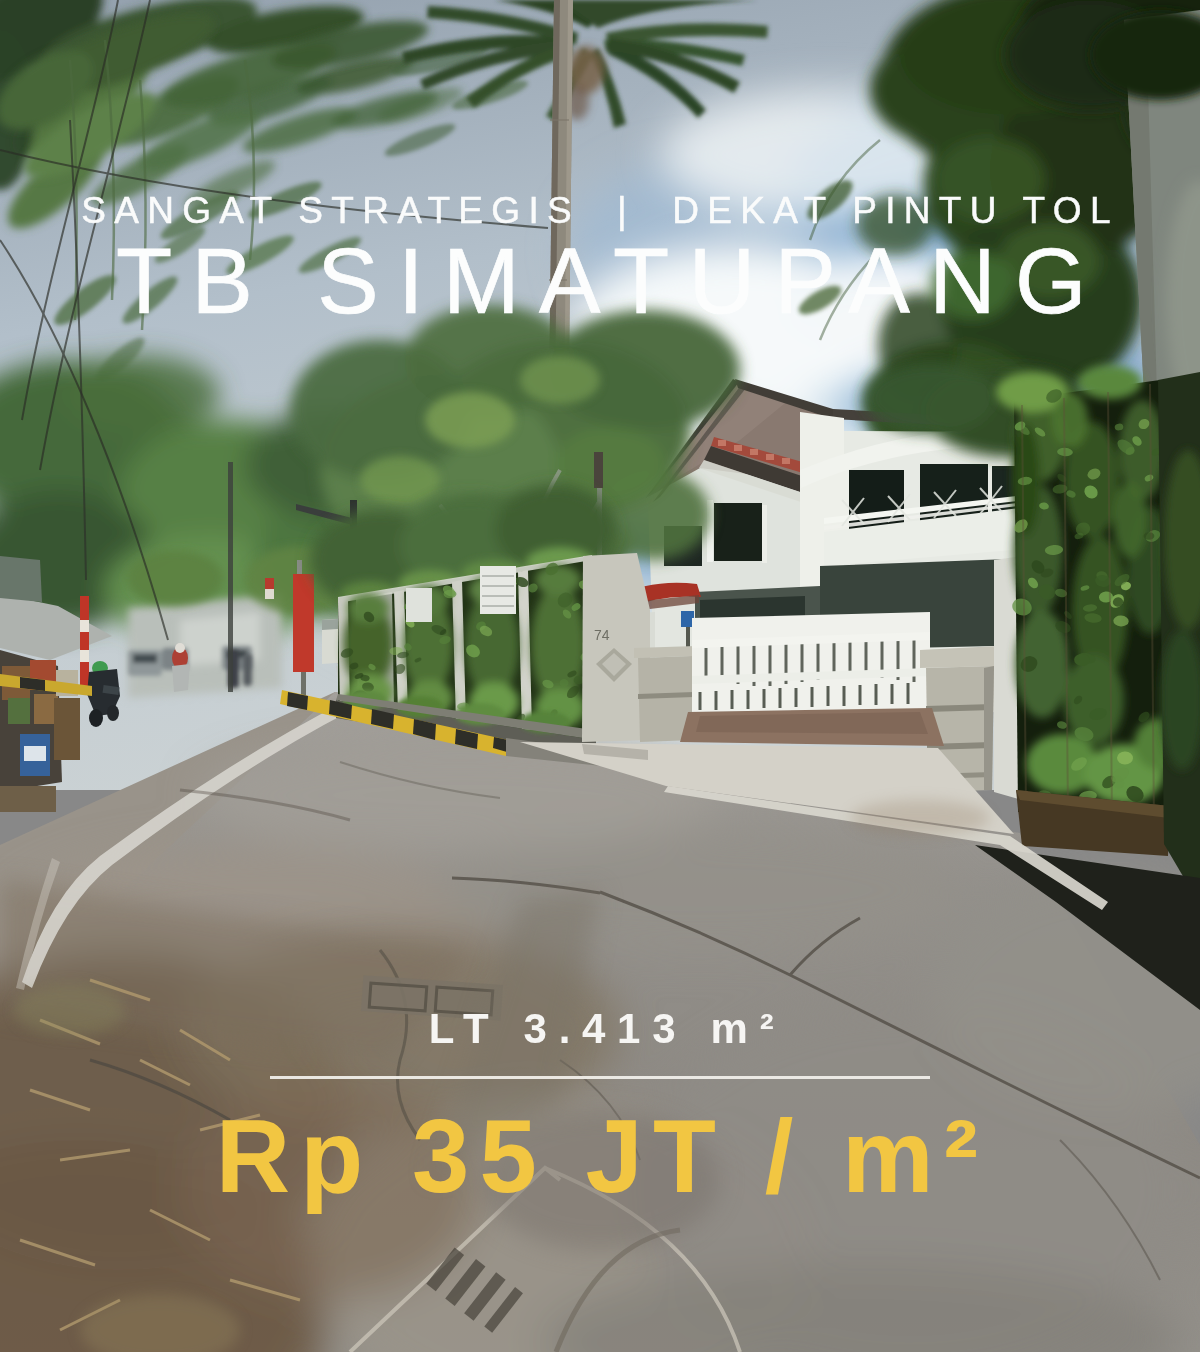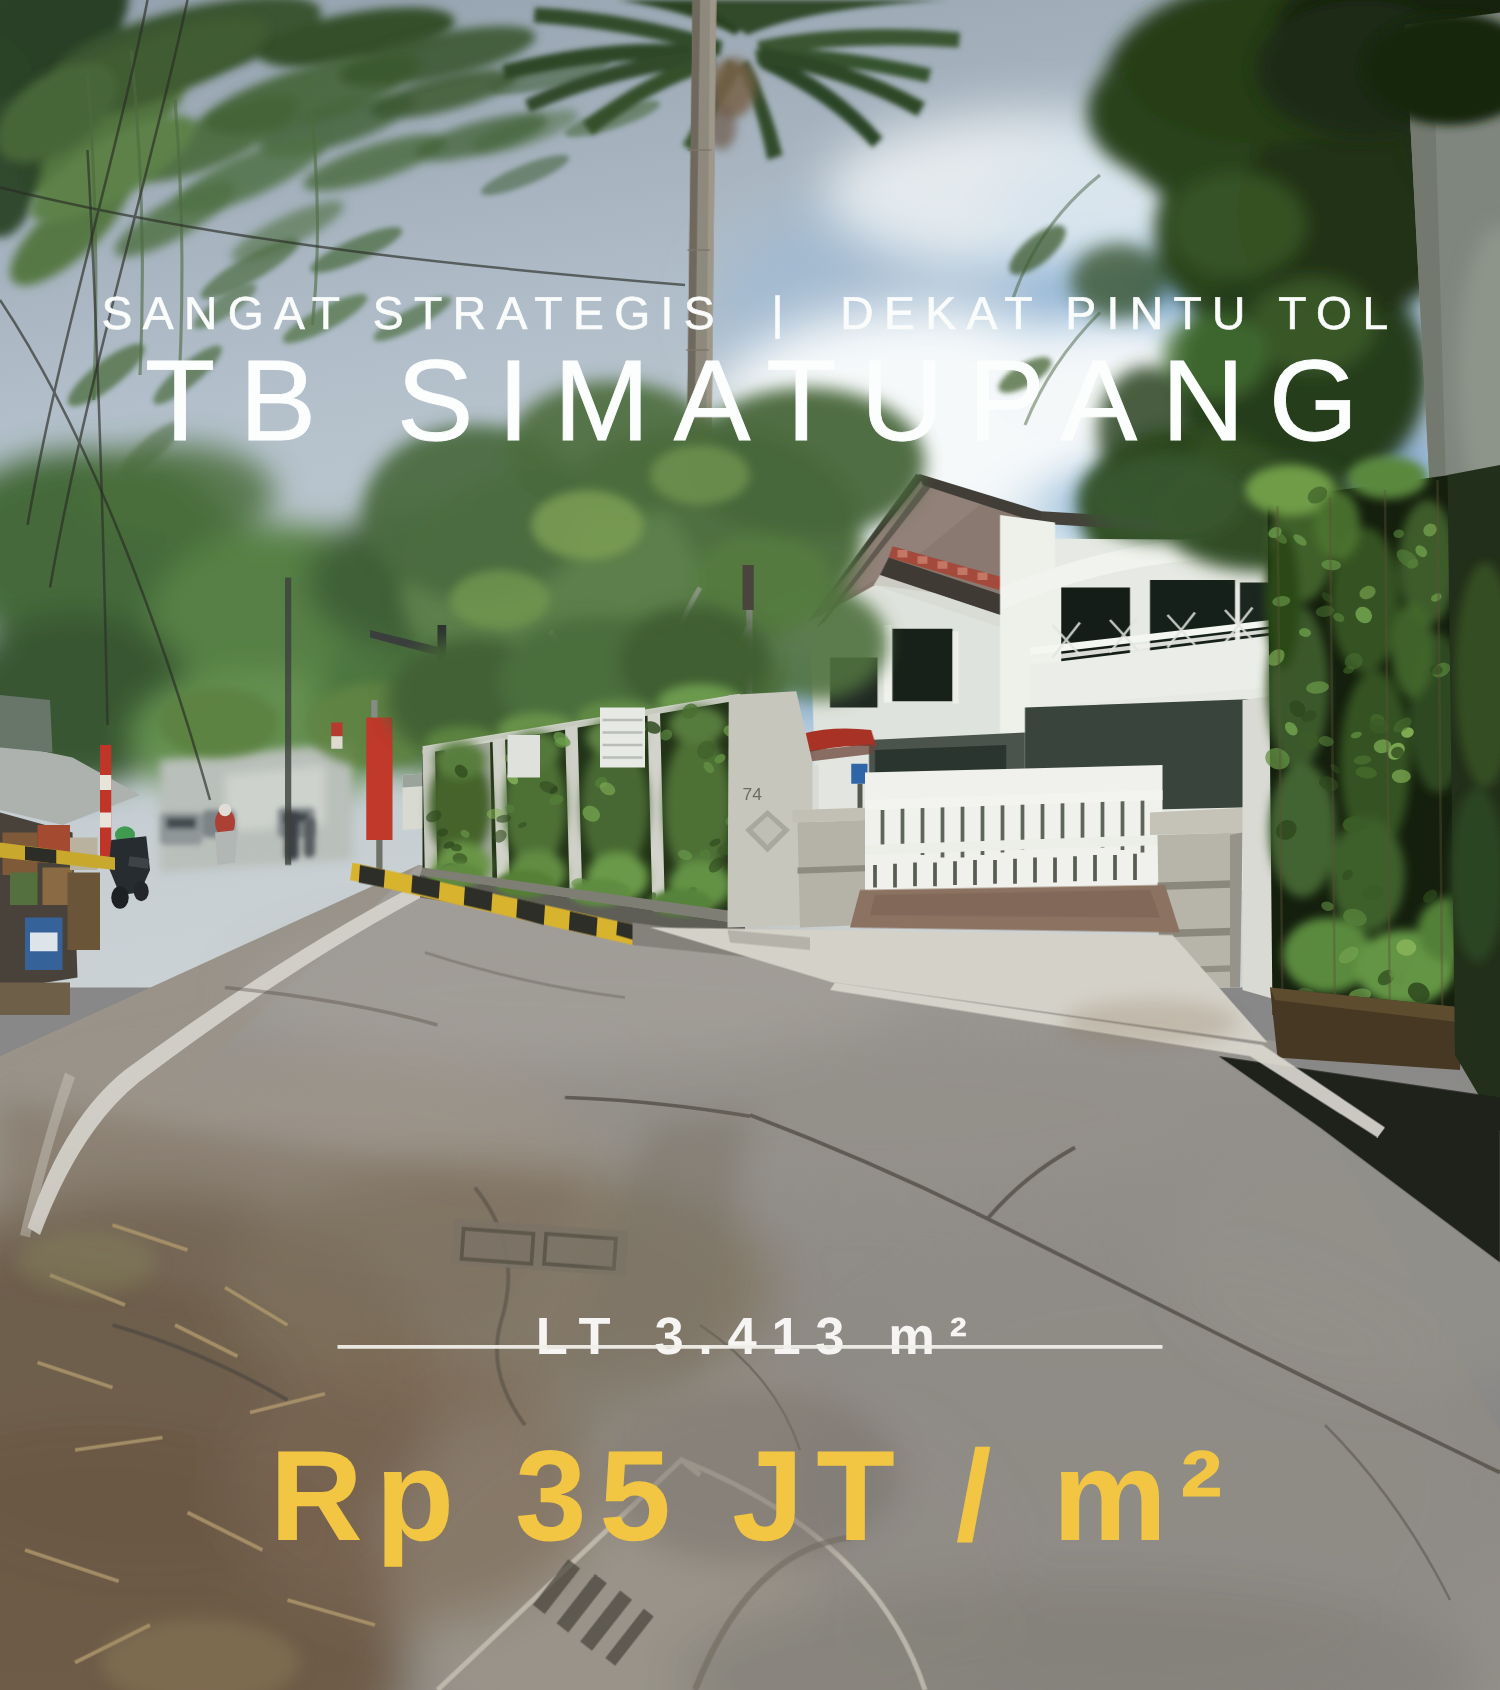--- a/index.html
+++ b/index.html
@@ -1,18 +1,18 @@
 <!DOCTYPE html>
 <html><head>
 <meta charset="utf-8">
 <style>
 html,body{margin:0;padding:0;background:#888;}
 #page{position:relative;width:1200px;height:1352px;overflow:hidden;font-family:"Liberation Sans",sans-serif;}
 #scene{position:absolute;left:0;top:0;}
-.txt{position:absolute;white-space:nowrap;line-height:1;margin-top:40px;}
+.txt{position:absolute;white-space:nowrap;line-height:1;}
 </style>
 </head>
 <body>
 <div id="page">
 <svg id="scene" width="1200" height="1352" viewBox="0 0 1200 1352">
 <defs>
 <filter id="b2" x="-40%" y="-40%" width="180%" height="180%">
           <feGaussianBlur stdDeviation="2"></feGaussianBlur>
         </filter>
 <filter id="b4" x="-40%" y="-40%" width="180%" height="180%">

